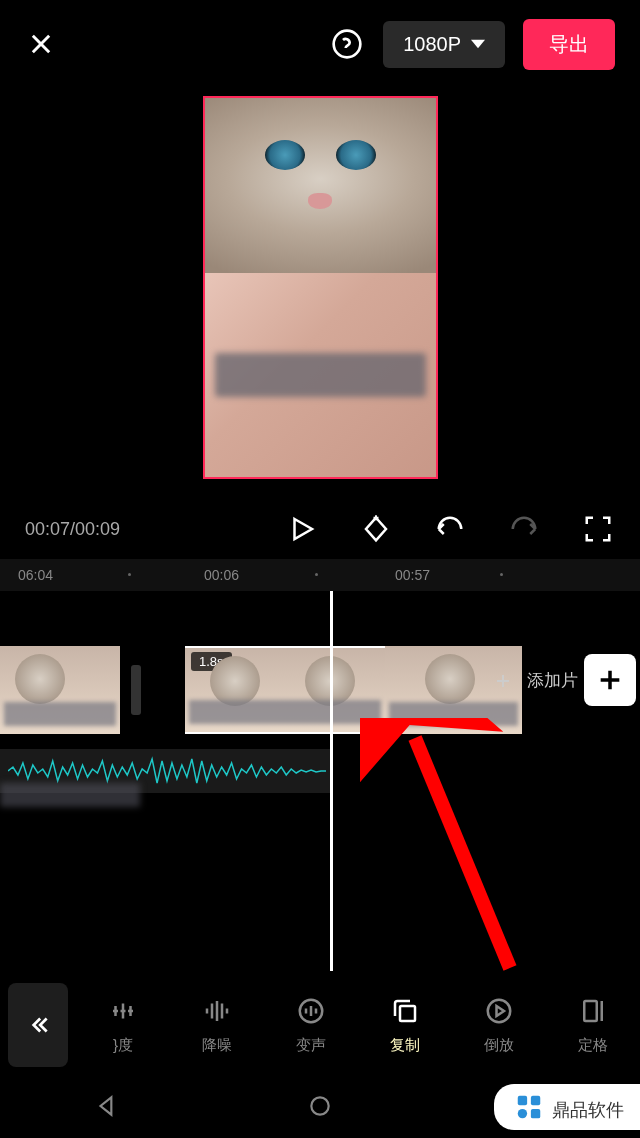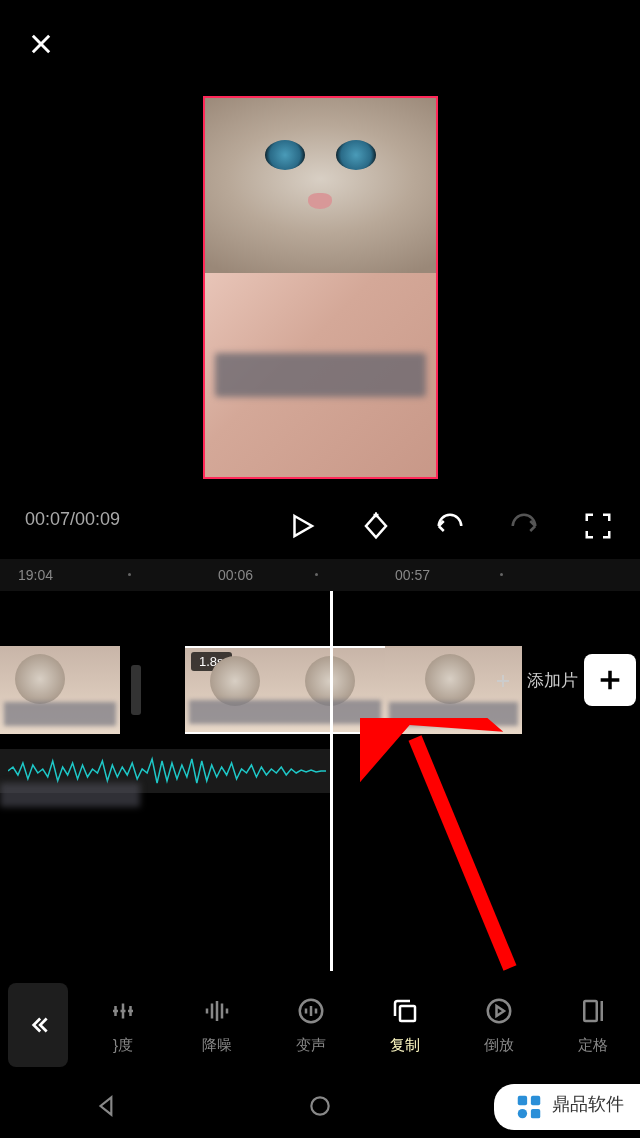--- a/index.html
+++ b/index.html
@@ -16,29 +16,29 @@
 .export-btn{background:#ff2859;padding:12px 26px;border-radius:6px;font-size:20px;color:#fff;cursor:pointer}
 .preview{display:flex;justify-content:center;padding:8px 0 20px}
 .preview-frame{width:235px;height:383px;background:linear-gradient(to bottom,#c8b5a8 0%,#d4c5b8 30%,#e8d8c8 100%);border:2px solid #ff2859;position:relative;overflow:hidden}
 .cat-head{position:absolute;top:0;left:0;right:0;height:180px;background:radial-gradient(ellipse 80% 60% at 50% 45%,#d8cfc4 0%,#b8a898 50%,#9a8878 100%)}
 .cat-eye{position:absolute;width:40px;height:30px;background:radial-gradient(circle,#4a9bb8 0%,#2a6b88 60%,#000 90%);border-radius:50%;top:42px}
 .cat-eye.l{left:60px}.cat-eye.r{right:60px}
 .cat-nose{position:absolute;top:95px;left:50%;transform:translateX(-50%);width:24px;height:16px;background:#d89898;border-radius:40% 40% 50% 50%}
 .hand-area{position:absolute;top:175px;left:0;right:0;bottom:0;background:linear-gradient(135deg,#e8c5b8 0%,#d4a898 40%,#c89888 100%)}
 .blur-bar{position:absolute;left:10px;right:10px;height:44px;background:rgba(100,100,110,0.75);filter:blur(3px);border-radius:3px}
 .blur-bar.b1{top:255px}
-.controls{display:flex;align-items:flex-start;padding:10px 25px;height:60px}
+.controls{display:flex;align-items:center;padding:10px 25px;height:60px}
 .time-disp{font-size:18px;color:#aaa}
 .control-btns{margin-left:auto;display:flex;align-items:center;gap:40px}
 .ctrl-btn{width:34px;height:34px;display:flex;align-items:center;justify-content:center;cursor:pointer}
 .ctrl-btn svg{width:30px;height:30px;stroke:#fff;stroke-width:2;fill:none}
 .ctrl-btn.dim svg{stroke:#555}
 .ruler{display:flex;align-items:center;padding:8px 0;height:32px;background:#111;font-size:14px;color:#888;position:relative}
 .tick{position:absolute}
-.tick.t1{left:18px}.tick.t2{left:218px}.tick.t3{left:395px}
+.tick.t1{left:18px}.tick.t2{left:204px}.tick.t3{left:395px}
 .dot{position:absolute;width:3px;height:3px;background:#666;border-radius:50%;top:14px}
 .dot.d1{left:128px}.dot.d2{left:315px}.dot.d3{left:500px}
 .timeline{position:relative;height:380px;background:#000}
 .playhead{position:absolute;left:330px;top:0;bottom:0;width:3px;background:#fff;z-index:10}
 .clips{position:absolute;top:55px;left:0;right:0;height:88px;display:flex;align-items:center}
 .clip{height:88px;background:linear-gradient(to bottom,#c8b5a8,#e8d8c8);position:relative;overflow:hidden}
 .c1{width:120px}.c2{width:200px;margin-left:33px;border-top:2px solid #fff;border-bottom:2px solid #fff}.c3{width:137px}
 .clip-blur{position:absolute;bottom:8px;left:4px;right:4px;height:24px;background:rgba(120,120,130,0.7);filter:blur(2px)}
 .clip-mini{position:absolute;top:8px;width:50px;height:50px;border-radius:50%;background:radial-gradient(circle,#d8cfc4,#9a8878)}
 .c1 .clip-mini{left:15px}.c2 .cm1{left:25px}.c2 .cm2{left:120px}.c3 .clip-mini{left:40px}
@@ -57,32 +57,47 @@
 .collapse-btn{width:60px;height:84px;background:#1e1e1e;border-radius:8px;margin:0 8px;display:flex;align-items:center;justify-content:center;cursor:pointer}
 .collapse-btn svg{width:26px;height:26px;stroke:#fff;stroke-width:2.5;fill:none}
 .tool-items{flex:1;display:flex;justify-content:space-around;align-items:center}
 .tool-item{display:flex;flex-direction:column;align-items:center;gap:10px;cursor:pointer}
 .tool-item svg{width:30px;height:30px;stroke:#888;stroke-width:2;fill:none}
 .tool-item.active svg{stroke:#fff}
 .tool-item span{font-size:15px;color:#888}
 .tool-item.active span{color:#fef9c3}
 .nav-bar{position:absolute;bottom:0;left:0;right:0;height:60px;background:#000;display:flex;align-items:center;justify-content:space-around}
 .nav-bar svg{width:26px;height:26px;stroke:#888;stroke-width:2;fill:none}
-.watermark{position:absolute;bottom:8px;right:0;background:#fff;border-radius:20px 0 0 20px;padding:8px 16px 8px 20px;display:flex;align-items:flex-start;gap:8px}
+.watermark{position:absolute;bottom:8px;right:0;background:#fff;border-radius:20px 0 0 20px;padding:8px 16px 8px 20px;display:flex;align-items:flex-end;gap:8px}
 .wm-icon{width:30px;height:30px}
 .wm-text{font-size:18px;color:#333;font-weight:500}
 </style>
 </head>
 <body>
 
 <div class="header">
   <div class="close-btn">
     <svg viewBox="0 0 24 24">
         <path d="M5 5l14 14M19 5L5 19"></path>
       </svg>
+  </div>
+  <div class="header-right">
+    <div class="help-btn">
+      <svg viewBox="0 0 24 24">
+          <circle cx="12" cy="12" r="10"></circle>
+          <path d="M9 9a3 3 0 015 2c0 2-3 2-3 4M12 18h.01"></path>
+        </svg>
+    </div>
+    <div class="res-btn">
+      <span>1080P</span>
+      <svg viewBox="0 0 10 10">
+          <path d="M0 2l5 6 5-6z"></path>
+        </svg>
+    </div>
+    <div class="export-btn">导出</div>
   </div>
 </div>
 
 <div class="preview">
   <div class="preview-frame">
     <div class="cat-head">
         <div class="cat-eye l"></div>
         <div class="cat-eye r"></div>
         <div class="cat-nose"></div>
       </div>
@@ -119,21 +134,21 @@
     </div>
     <div class="ctrl-btn">
       <svg viewBox="0 0 24 24">
           <path d="M3 8V3h5M21 8V3h-5M3 16v5h5M21 16v5h-5"></path>
         </svg>
     </div>
   </div>
 </div>
 
 <div class="ruler">
-  <span class="tick t1">19:04</span>
+  <span class="tick t1">06:04</span>
   <span class="dot d1"></span>
   <span class="tick t2">00:06</span>
   <span class="dot d2"></span>
   <span class="tick t3">00:57</span>
   <span class="dot d3"></span>
 </div>
 
 <div class="timeline">
   <div class="clips">
     <div class="clip c1">

